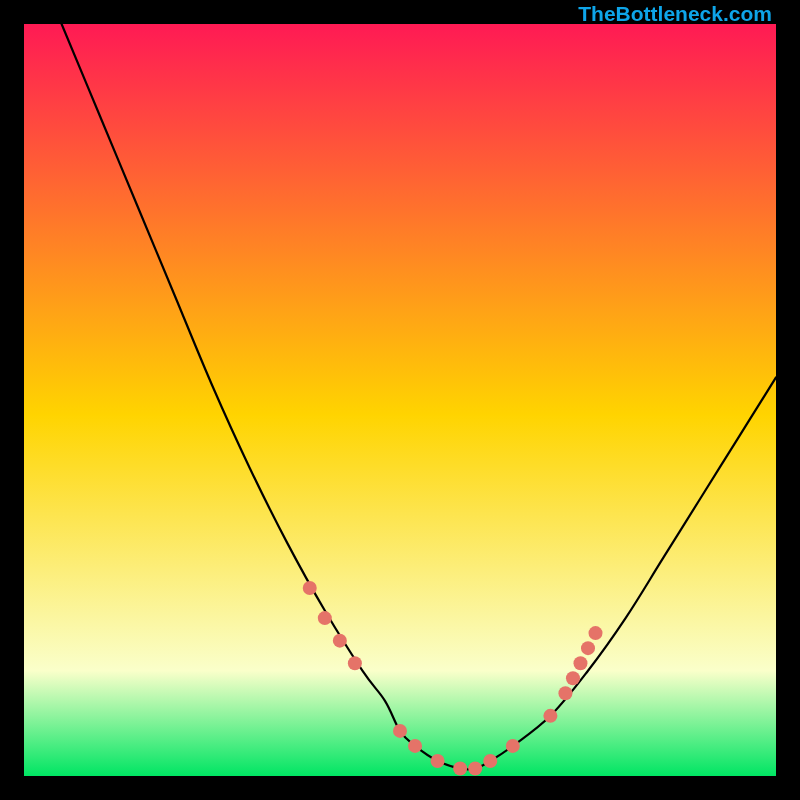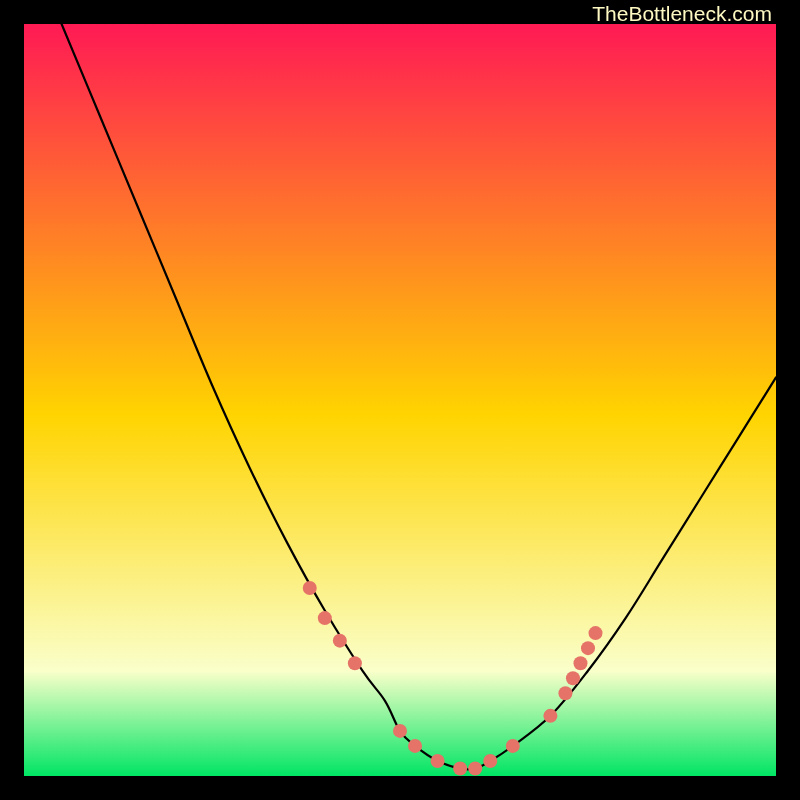--- a/index.html
+++ b/index.html
@@ -24,22 +24,22 @@
     left: 0;
     top: 0;
     width: 752px;
     height: 752px;
   }
   .watermark {
     position: absolute;
     top: 2px;
     right: 28px;
     font-size: 21px;
-    font-weight: 400;
-    color: #fef9c3;
+    font-weight: 700;
+    color: #0ea5e9;
     letter-spacing: 0px;
     user-select: none;
   }
   svg { display: block; }
 </style>
 </head>
 <body>
 
 <div class="watermark">TheBottleneck.com</div>
 

